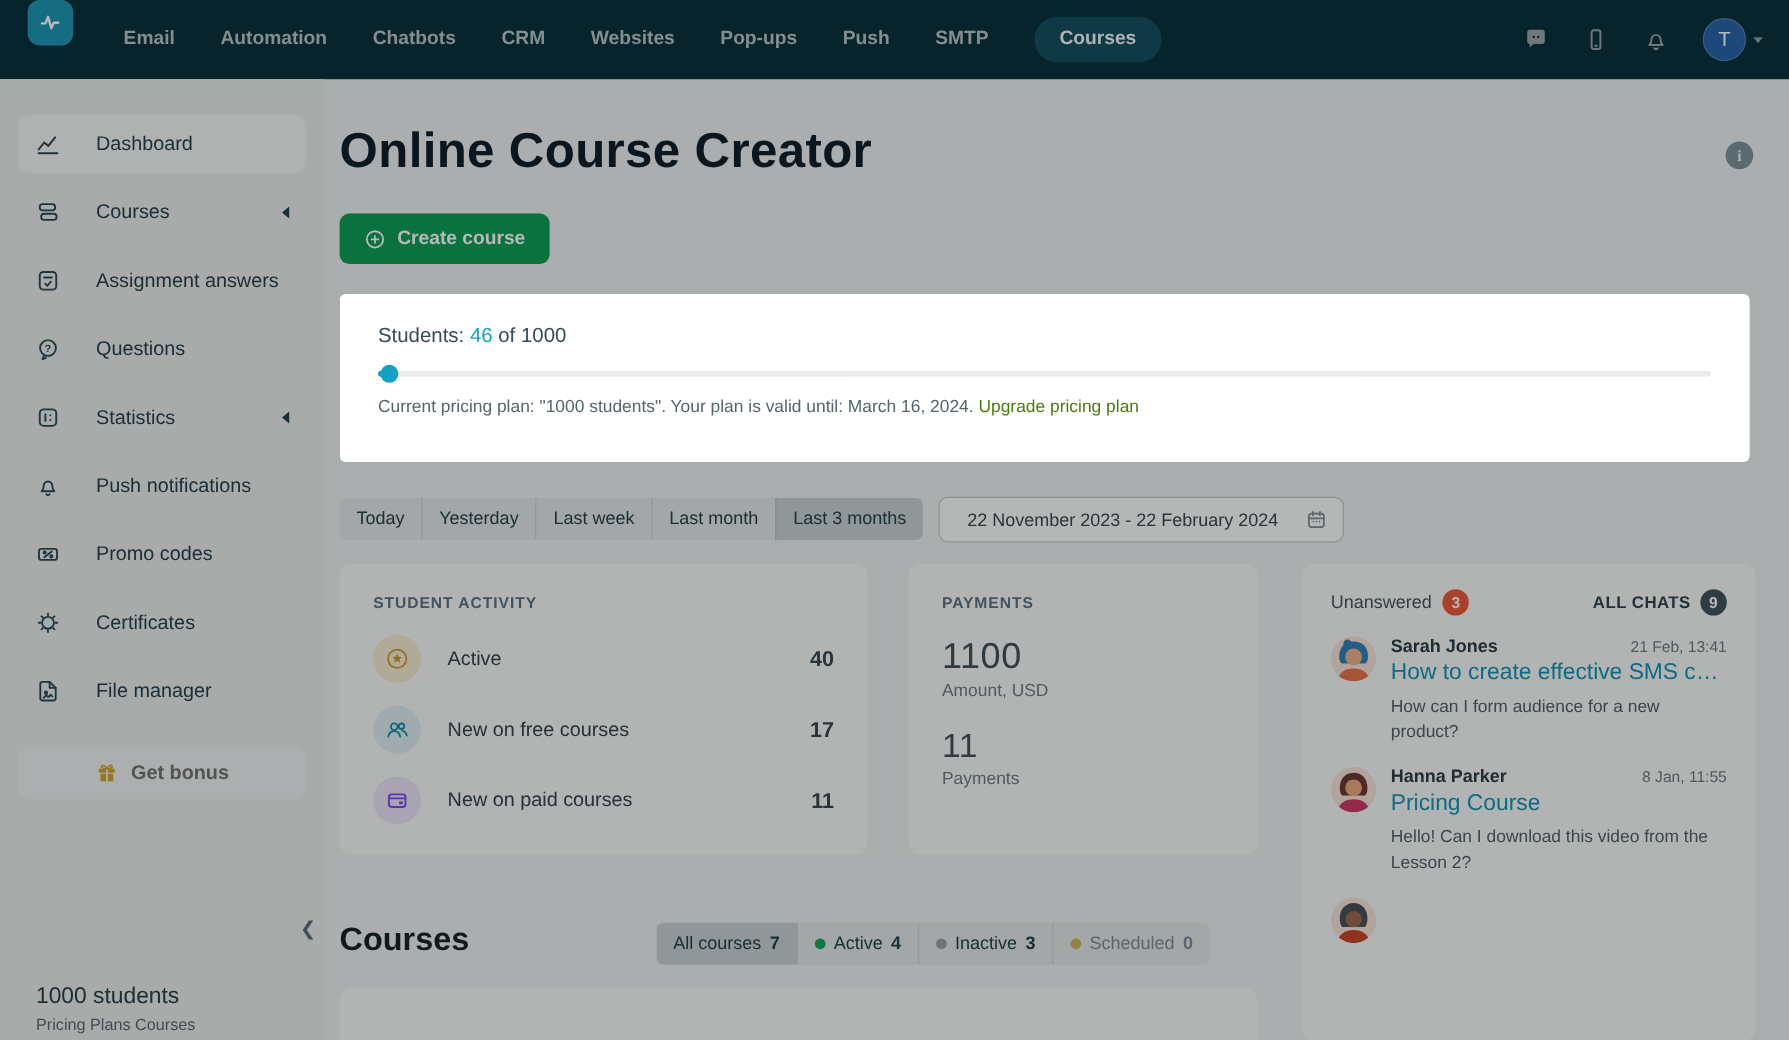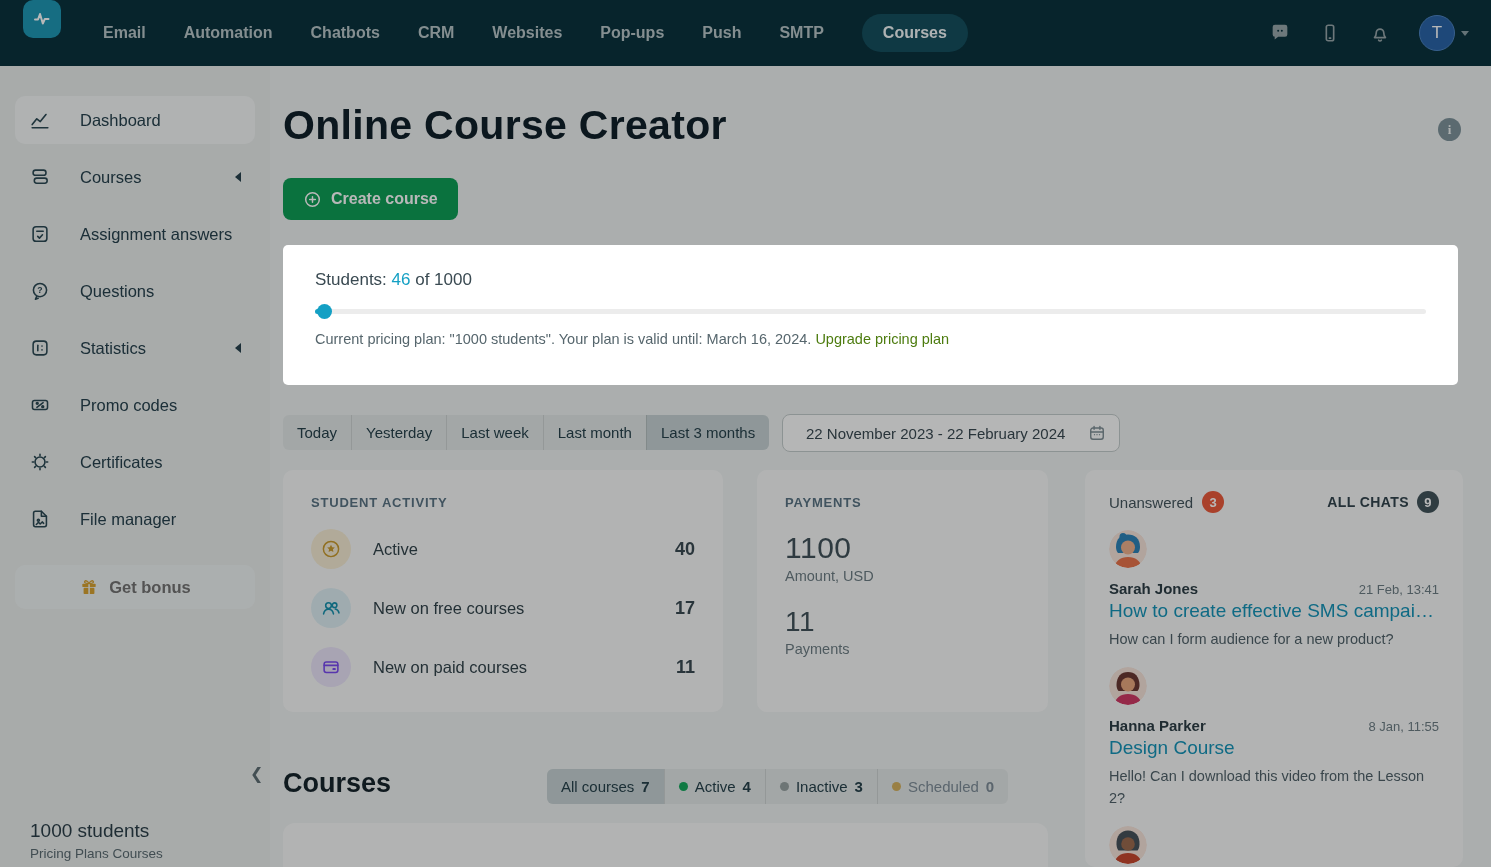--- a/index.html
+++ b/index.html
@@ -99,21 +99,21 @@
   
   .chat-card { position:absolute; left:815px; top:404px; width:378px; height:397px; padding:21px 24px 17px; }
   .chat-head { display:flex; align-items:center; }
   .chat-unanswered { font-size:15px; color:#44555d; display:flex; align-items:center; gap:9px; cursor:pointer; }
   .badge { min-width:22px; height:22px; border-radius:50%; color:#fff; font-size:13px; font-weight:bold;
     display:flex; align-items:center; justify-content:center; }
   .badge.red { background:#ea5a3c; }
   .badge.dark { background:#42545b; }
   .chat-all { margin-left:auto; font-size:14px; font-weight:bold; letter-spacing:0.4px; color:#33454e;
     display:flex; align-items:center; gap:8px; cursor:pointer; }
-  .chat-item { display:flex; gap:12px; margin-top:17px; cursor:pointer;flex-direction:column; }
+  .chat-item { display:flex; gap:12px; margin-top:17px; cursor:pointer; }
   .chat-avatar { width:38px; height:38px; flex:0 0 38px; border-radius:50%; overflow:hidden; }
   .chat-body { flex:1; min-width:0; }
   .chat-toprow { display:flex; align-items:baseline; }
   .chat-name { font-size:15px; font-weight:bold; color:#2d3e46; }
   .chat-time { margin-left:auto; font-size:13px; color:#6d7d84; }
   .chat-course { font-size:19px; color:#1694b8; margin-top:3px; cursor:pointer; white-space:nowrap;
     overflow:hidden; text-overflow:ellipsis; }
   .chat-msg { font-size:14.5px; color:#51626a; margin-top:7px; line-height:1.48; }
 
   
@@ -223,20 +223,29 @@
           <path d="M9.6 9v6"></path>
           <circle cx="14.2" cy="9.9" r="0.9" fill="currentColor" stroke="none"></circle>
           <circle cx="14.2" cy="14.1" r="0.9" fill="currentColor" stroke="none"></circle>
         </svg>
       </span>
     <span class="side-label">Statistics</span>
     <span class="side-arrow"></span>
   </div>
   <div class="side-item">
     <span class="side-icon">
+        <svg width="22" height="22" viewBox="0 0 24 24" fill="none" stroke="currentColor" stroke-width="1.7" stroke-linecap="round" stroke-linejoin="round">
+          <path d="M6.2 16.8h11.6c-1.4-1.2-1.9-2.7-1.9-5a3.9 3.9 0 0 0-7.8 0c0 2.3-.5 3.8-1.9 5z"></path>
+          <path d="M10.6 19.5a1.6 1.6 0 0 0 2.8 0"></path>
+        </svg>
+      </span>
+    <span class="side-label">Push notifications</span>
+  </div>
+  <div class="side-item">
+    <span class="side-icon">
         <svg width="22" height="22" viewBox="0 0 24 24" fill="none" stroke="currentColor" stroke-width="1.7" stroke-linecap="round">
           <rect x="3.8" y="7" width="16.4" height="10" rx="2.2"></rect>
           <path d="M8.6 14.6l6.8-5.2"></path>
           <circle cx="9" cy="10.2" r="1"></circle>
           <circle cx="15" cy="13.8" r="1"></circle>
         </svg>
       </span>
     <span class="side-label">Promo codes</span>
   </div>
   <div class="side-item">
@@ -429,21 +438,21 @@
               <circle cx="19" cy="17.5" r="7" fill="#e9a87f"></circle>
               <path d="M5 38c1.8-7.5 6.5-11 14-11s12.2 3.5 14 11z" fill="#cf3a66"></path>
             </g>
           </svg>
       </span>
       <div class="chat-body">
         <div class="chat-toprow">
           <span class="chat-name">Hanna Parker</span>
           <span class="chat-time">8 Jan, 11:55</span>
         </div>
-        <div class="chat-course">Design Course</div>
+        <div class="chat-course">Pricing Course</div>
         <div class="chat-msg">Hello! Can I download this video from the Lesson 2?</div>
       </div>
     </div>
 
     <div class="chat-item">
       <span class="chat-avatar">
         <svg width="38" height="38" viewBox="0 0 38 38">
             <clipPath id="av3">
               <circle cx="19" cy="19" r="19"></circle>
             </clipPath>

